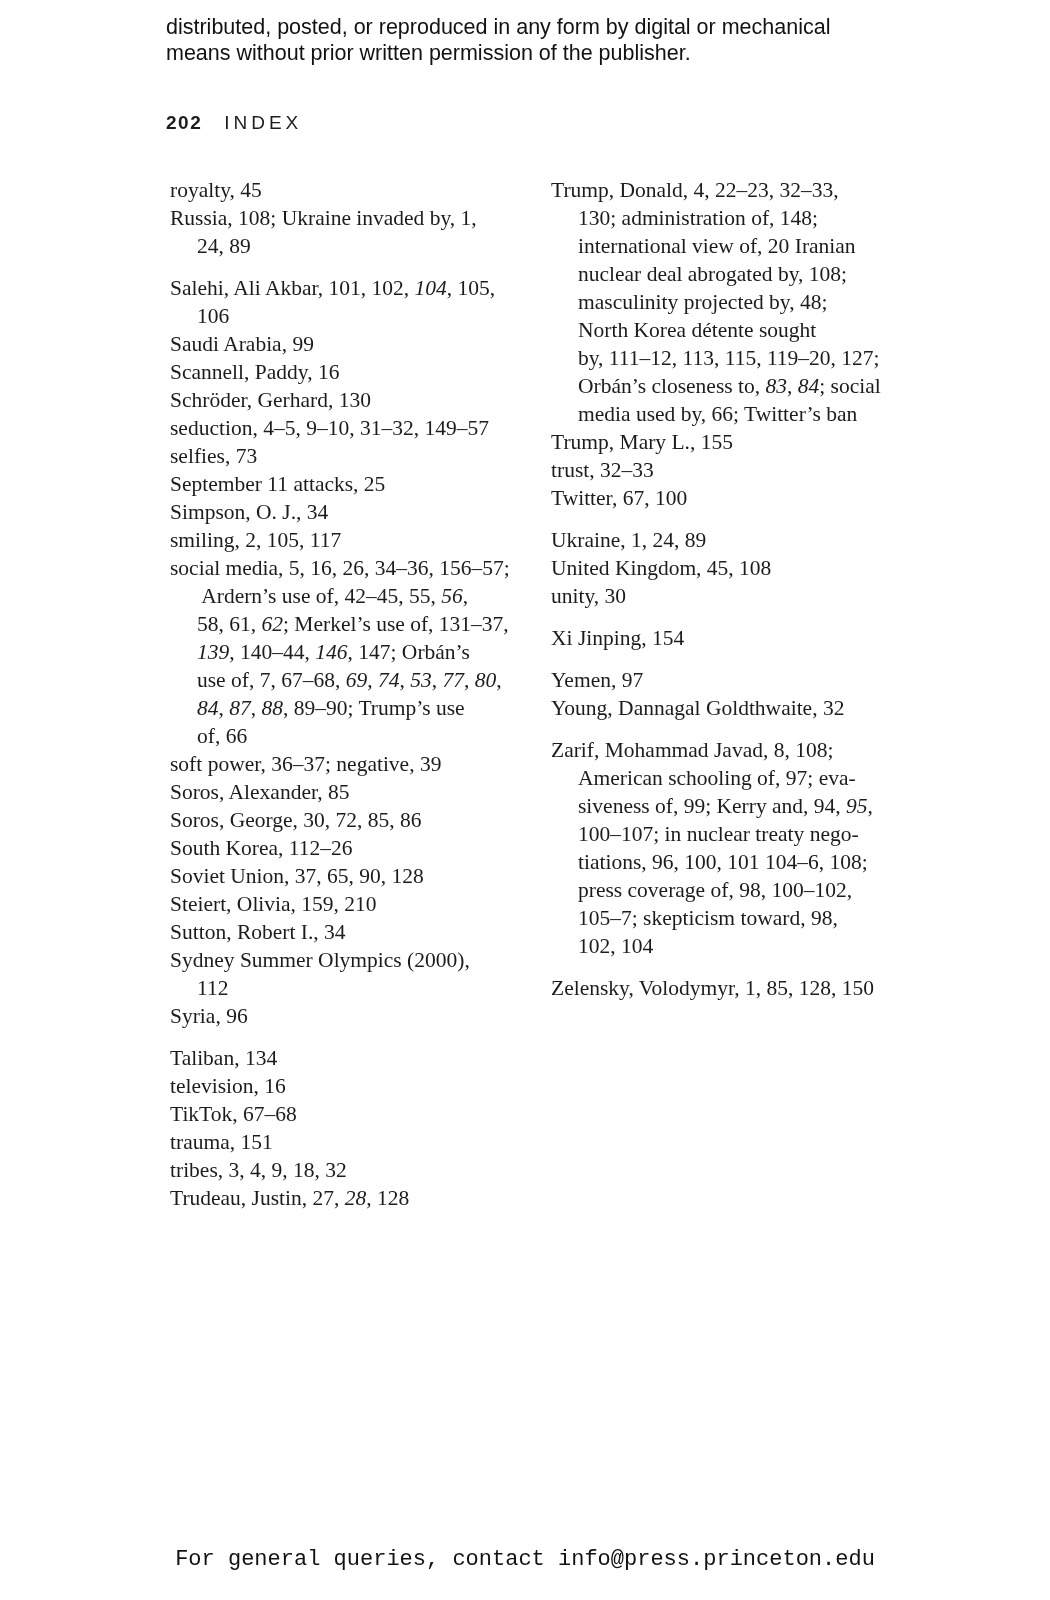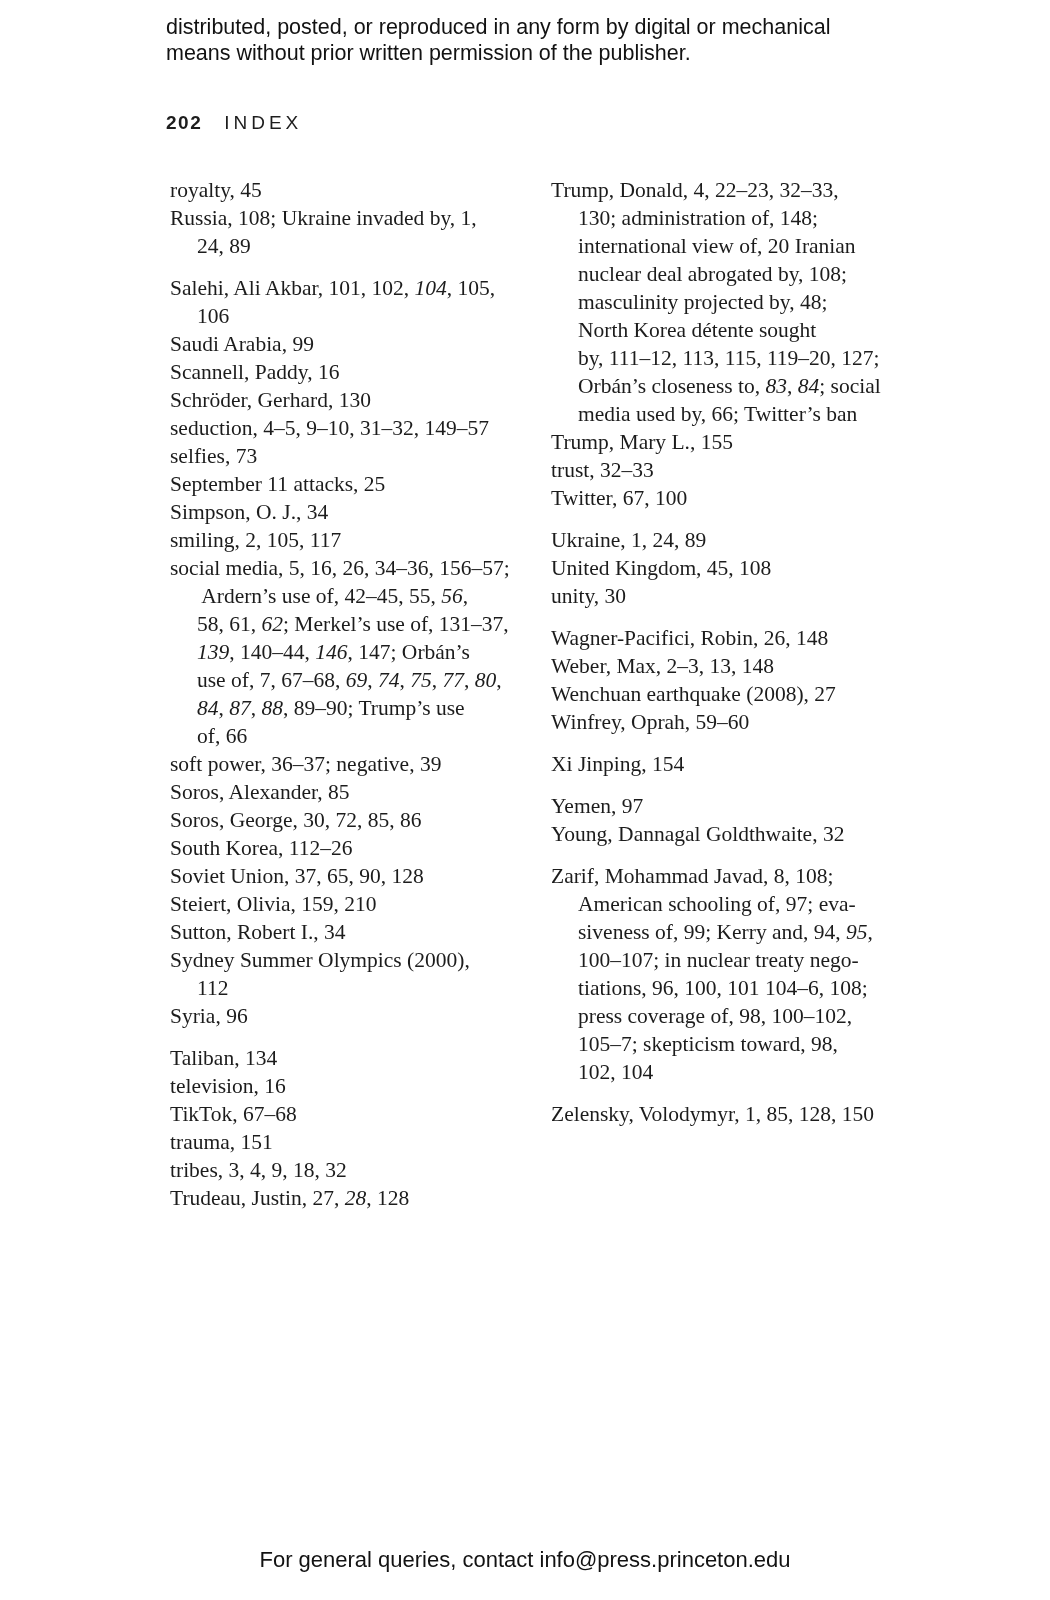--- a/index.html
+++ b/index.html
@@ -46,21 +46,21 @@
   .group:last-child { margin-bottom: 0; }
   .line { margin: 0; white-space: pre; }
   .line.cont { padding-left: 27px; }
   .it { font-style: italic; }
 
   .footer {
     position: absolute;
     left: 0; top: 1547px;
     width: 1050px;
     text-align: center;
-    font-family: Liberation Sans, sans-serif;
+    font-family: Liberation Mono, monospace;
     font-size: 22px;
     color: #121212;
   }
 </style>
 </head>
 <body>
 
 <div class="copyright">
   <div class="cline">distributed, posted, or reproduced in any form by digital or mechanical</div>
   <div class="cline">means without prior written permission of the publisher.</div>
@@ -84,21 +84,21 @@
       <p class="line"><span>Schröder, Gerhard, 130</span></p>
       <p class="line"><span>seduction, 4–5, 9–10, 31–32, 149–57</span></p>
       <p class="line"><span>selfies, 73</span></p>
       <p class="line"><span>September 11 attacks, 25</span></p>
       <p class="line"><span>Simpson, O. J., 34</span></p>
       <p class="line"><span>smiling, 2, 105, 117</span></p>
       <p class="line"><span>social media, 5, 16, 26, 34–36, 156–57;</span></p>
       <p class="line cont"><span> Ardern’s use of, 42–45, 55, </span><span class="it">56</span><span>,</span></p>
       <p class="line cont"><span>58, 61, </span><span class="it">62</span><span>; Merkel’s use of, 131–37,</span></p>
       <p class="line cont"><span class="it">139</span><span>, 140–44, </span><span class="it">146</span><span>, 147; Orbán’s</span></p>
-      <p class="line cont"><span>use of, 7, 67–68, </span><span class="it">69</span><span>, </span><span class="it">74</span><span>, </span><span class="it">75</span><span>, </span><span class="it">77</span><span>, </span><span class="it">80</span><span>,</span></p>
+      <p class="line cont"><span>use of, 7, 67–68, </span><span class="it">69</span><span>, </span><span class="it">74</span><span>, </span><span class="it">53</span><span>, </span><span class="it">77</span><span>, </span><span class="it">80</span><span>,</span></p>
       <p class="line cont"><span class="it">84</span><span>, </span><span class="it">87</span><span>, </span><span class="it">88</span><span>, 89–90; Trump’s use</span></p>
       <p class="line cont"><span>of, 66</span></p>
       <p class="line"><span>soft power, 36–37; negative, 39</span></p>
       <p class="line"><span>Soros, Alexander, 85</span></p>
       <p class="line"><span>Soros, George, 30, 72, 85, 86</span></p>
       <p class="line"><span>South Korea, 112–26</span></p>
       <p class="line"><span>Soviet Union, 37, 65, 90, 128</span></p>
       <p class="line"><span>Steiert, Olivia, 159, 210</span></p>
       <p class="line"><span>Sutton, Robert I., 34</span></p>
       <p class="line"><span>Sydney Summer Olympics (2000),</span></p>
@@ -128,26 +128,20 @@
       <p class="line"><span>Trump, Mary L., 155</span></p>
       <p class="line"><span>trust, 32–33</span></p>
       <p class="line"><span>Twitter, 67, 100</span></p>
     </div>
     <div class="group">
       <p class="line"><span>Ukraine, 1, 24, 89</span></p>
       <p class="line"><span>United Kingdom, 45, 108</span></p>
       <p class="line"><span>unity, 30</span></p>
     </div>
     <div class="group">
-      <p class="line"><span>Wagner-Pacifici, Robin, 26, 148</span></p>
-      <p class="line"><span>Weber, Max, 2–3, 13, 148</span></p>
-      <p class="line"><span>Wenchuan earthquake (2008), 27</span></p>
-      <p class="line"><span>Winfrey, Oprah, 59–60</span></p>
-    </div>
-    <div class="group">
       <p class="line"><span>Xi Jinping, 154</span></p>
     </div>
     <div class="group">
       <p class="line"><span>Yemen, 97</span></p>
       <p class="line"><span>Young, Dannagal Goldthwaite, 32</span></p>
     </div>
     <div class="group">
       <p class="line"><span>Zarif, Mohammad Javad, 8, 108;</span></p>
       <p class="line cont"><span>American schooling of, 97; eva-</span></p>
       <p class="line cont"><span>siveness of, 99; Kerry and, 94, </span><span class="it">95</span><span>,</span></p>

